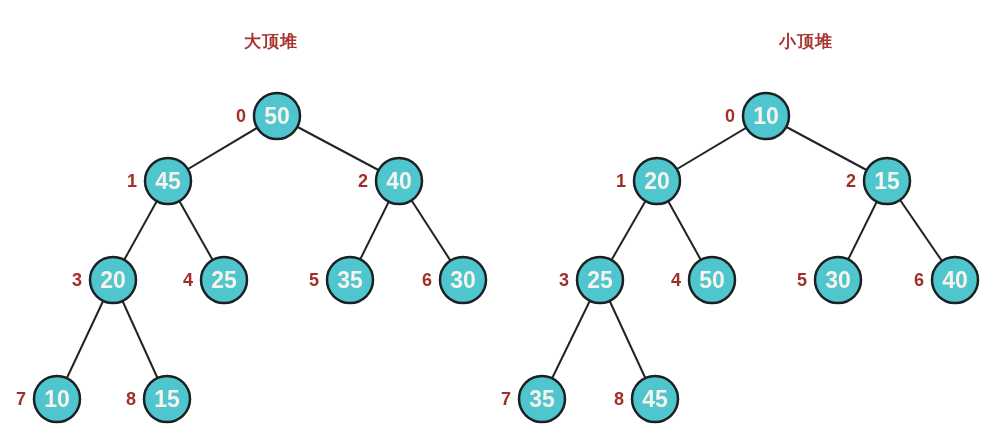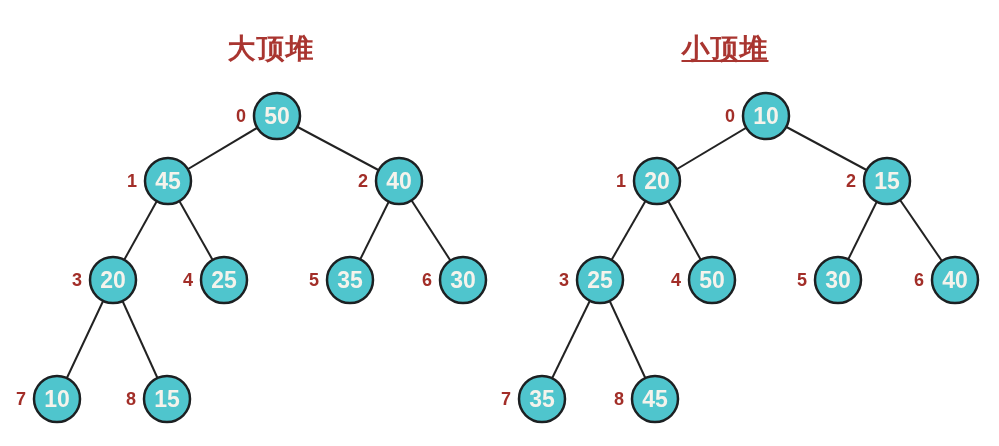--- a/index.html
+++ b/index.html
@@ -12,28 +12,28 @@
     position: relative;
     width: 999px;
     height: 446px;
     background: #ffffff;
     overflow: hidden;
   }
   .heap-title {
     position: absolute;
     top: 30px;
     transform: translateX(-50%);
-    font-size: 28px;
+    font-size: 17px;
     font-weight: bold;
     color: #a93530;
     letter-spacing: 1px;
     white-space: nowrap;
   }
   .heap-title.left  { left: 271px; }
-  .heap-title.right { left: 725px; text-decoration: underline; }
+  .heap-title.right { left: 806px; }
   #tree-svg {
     position: absolute;
     left: 0;
     top: 0;
   }
   .node-value {
     font-family: "Liberation Sans", sans-serif;
     font-size: 23px;
     font-weight: bold;
     text-anchor: middle;

